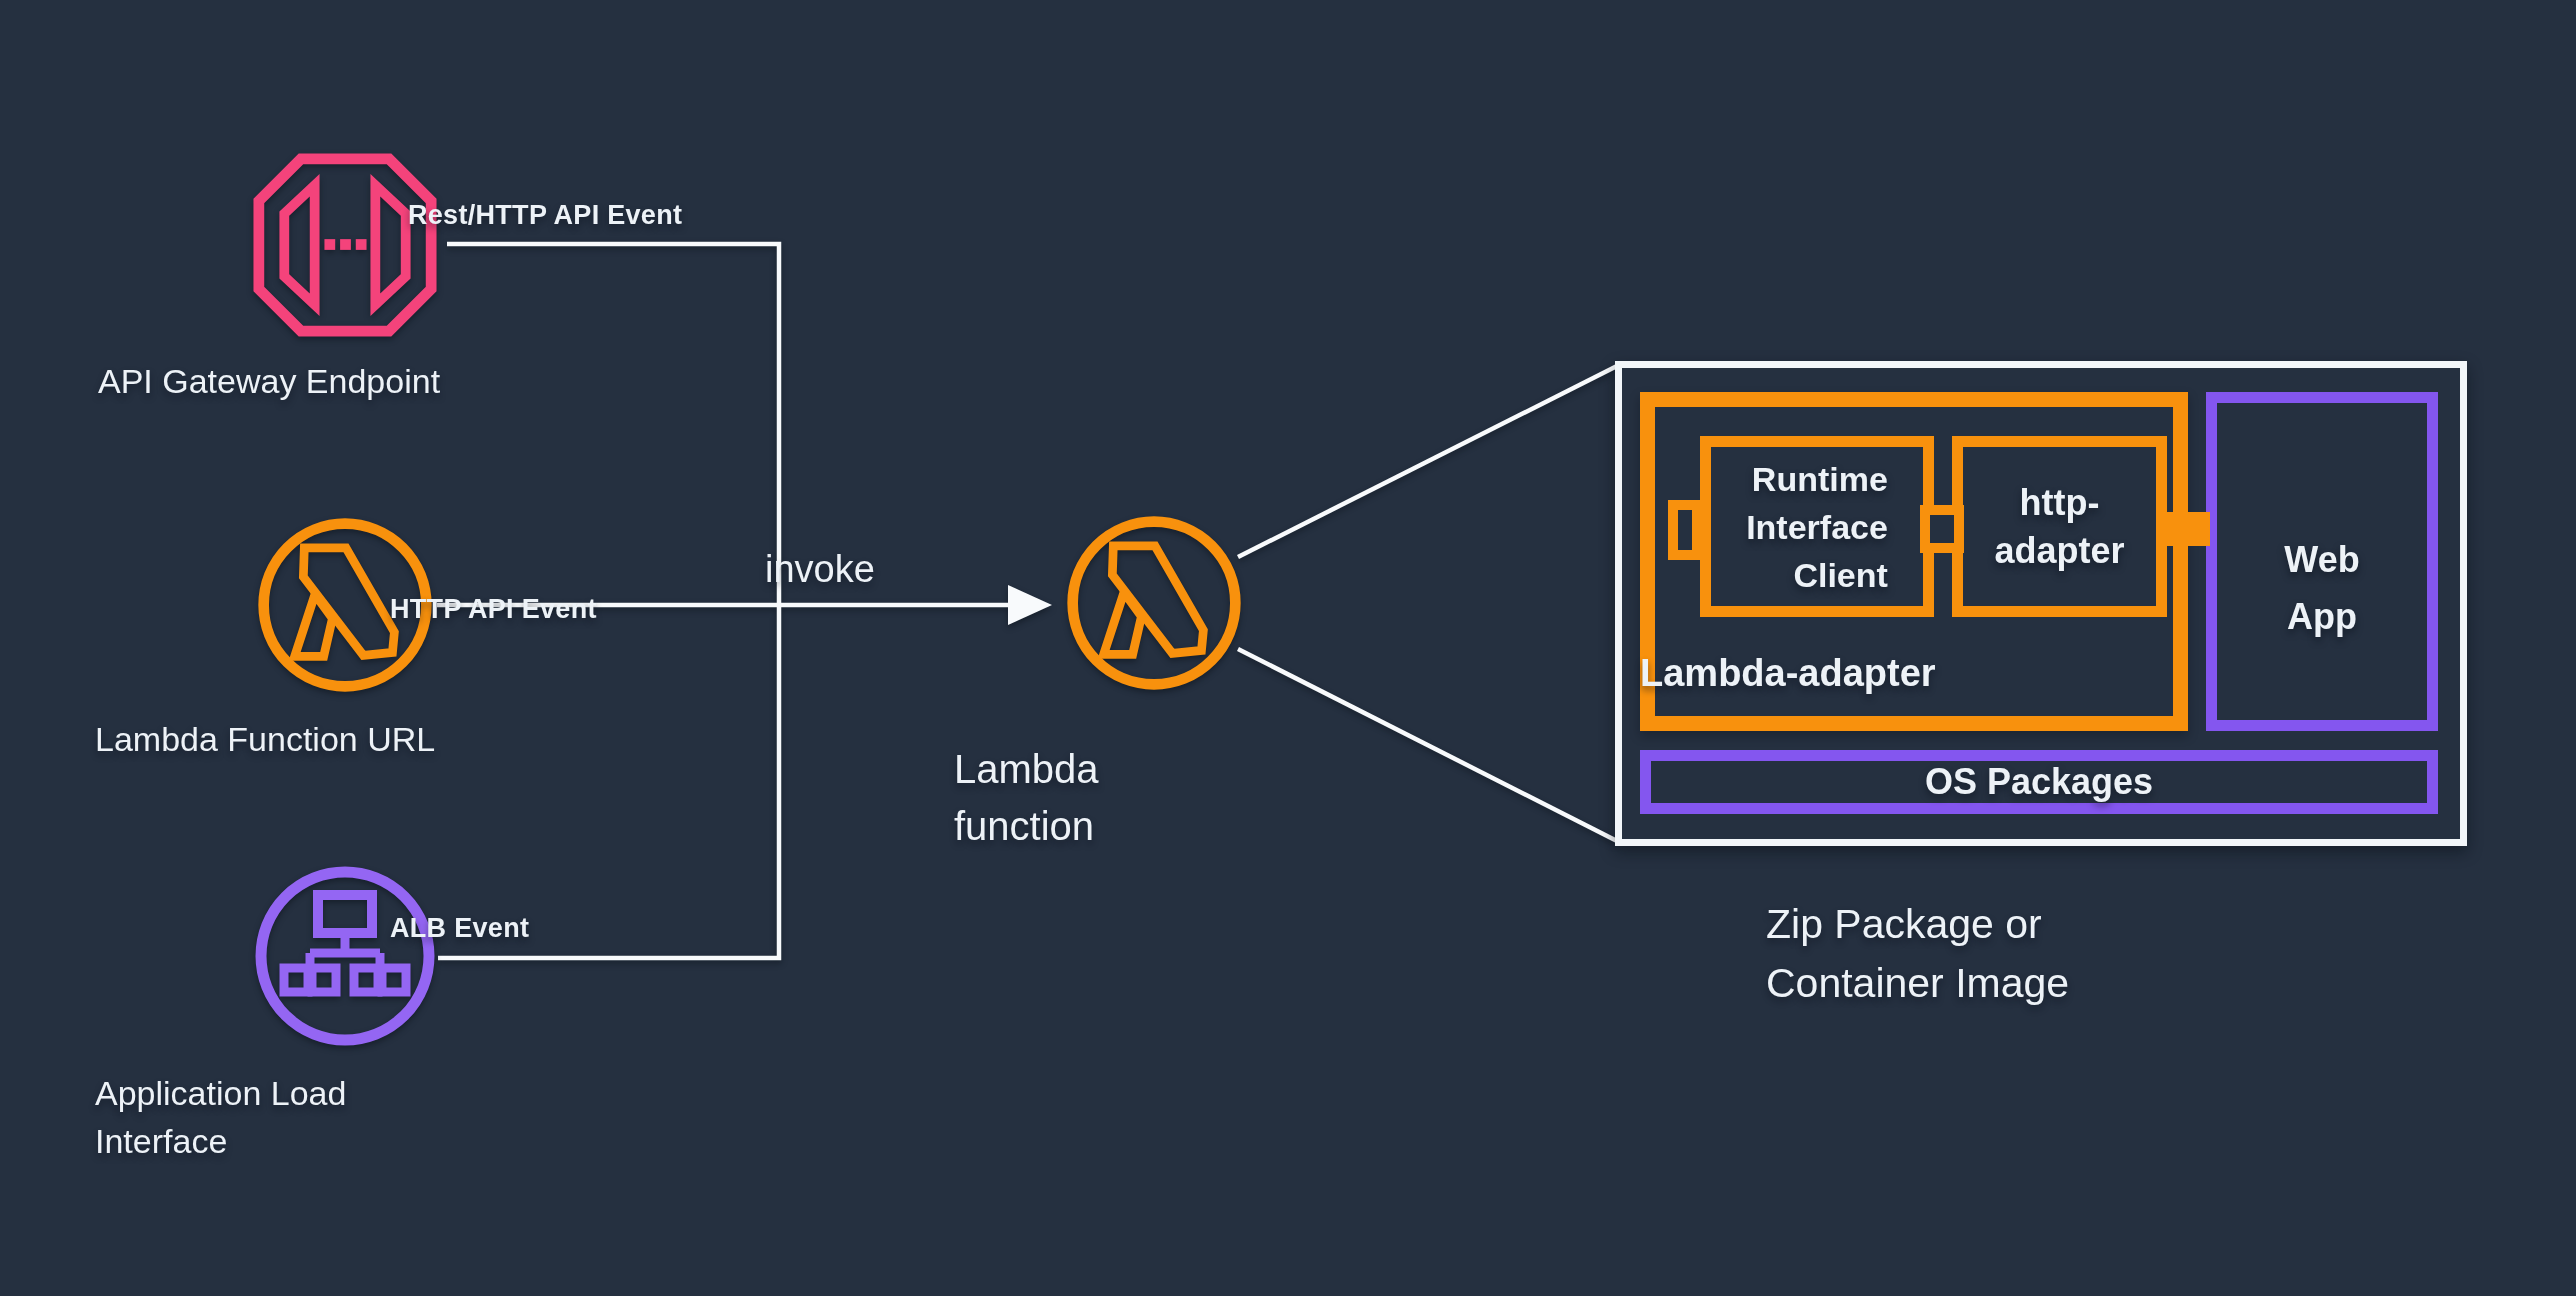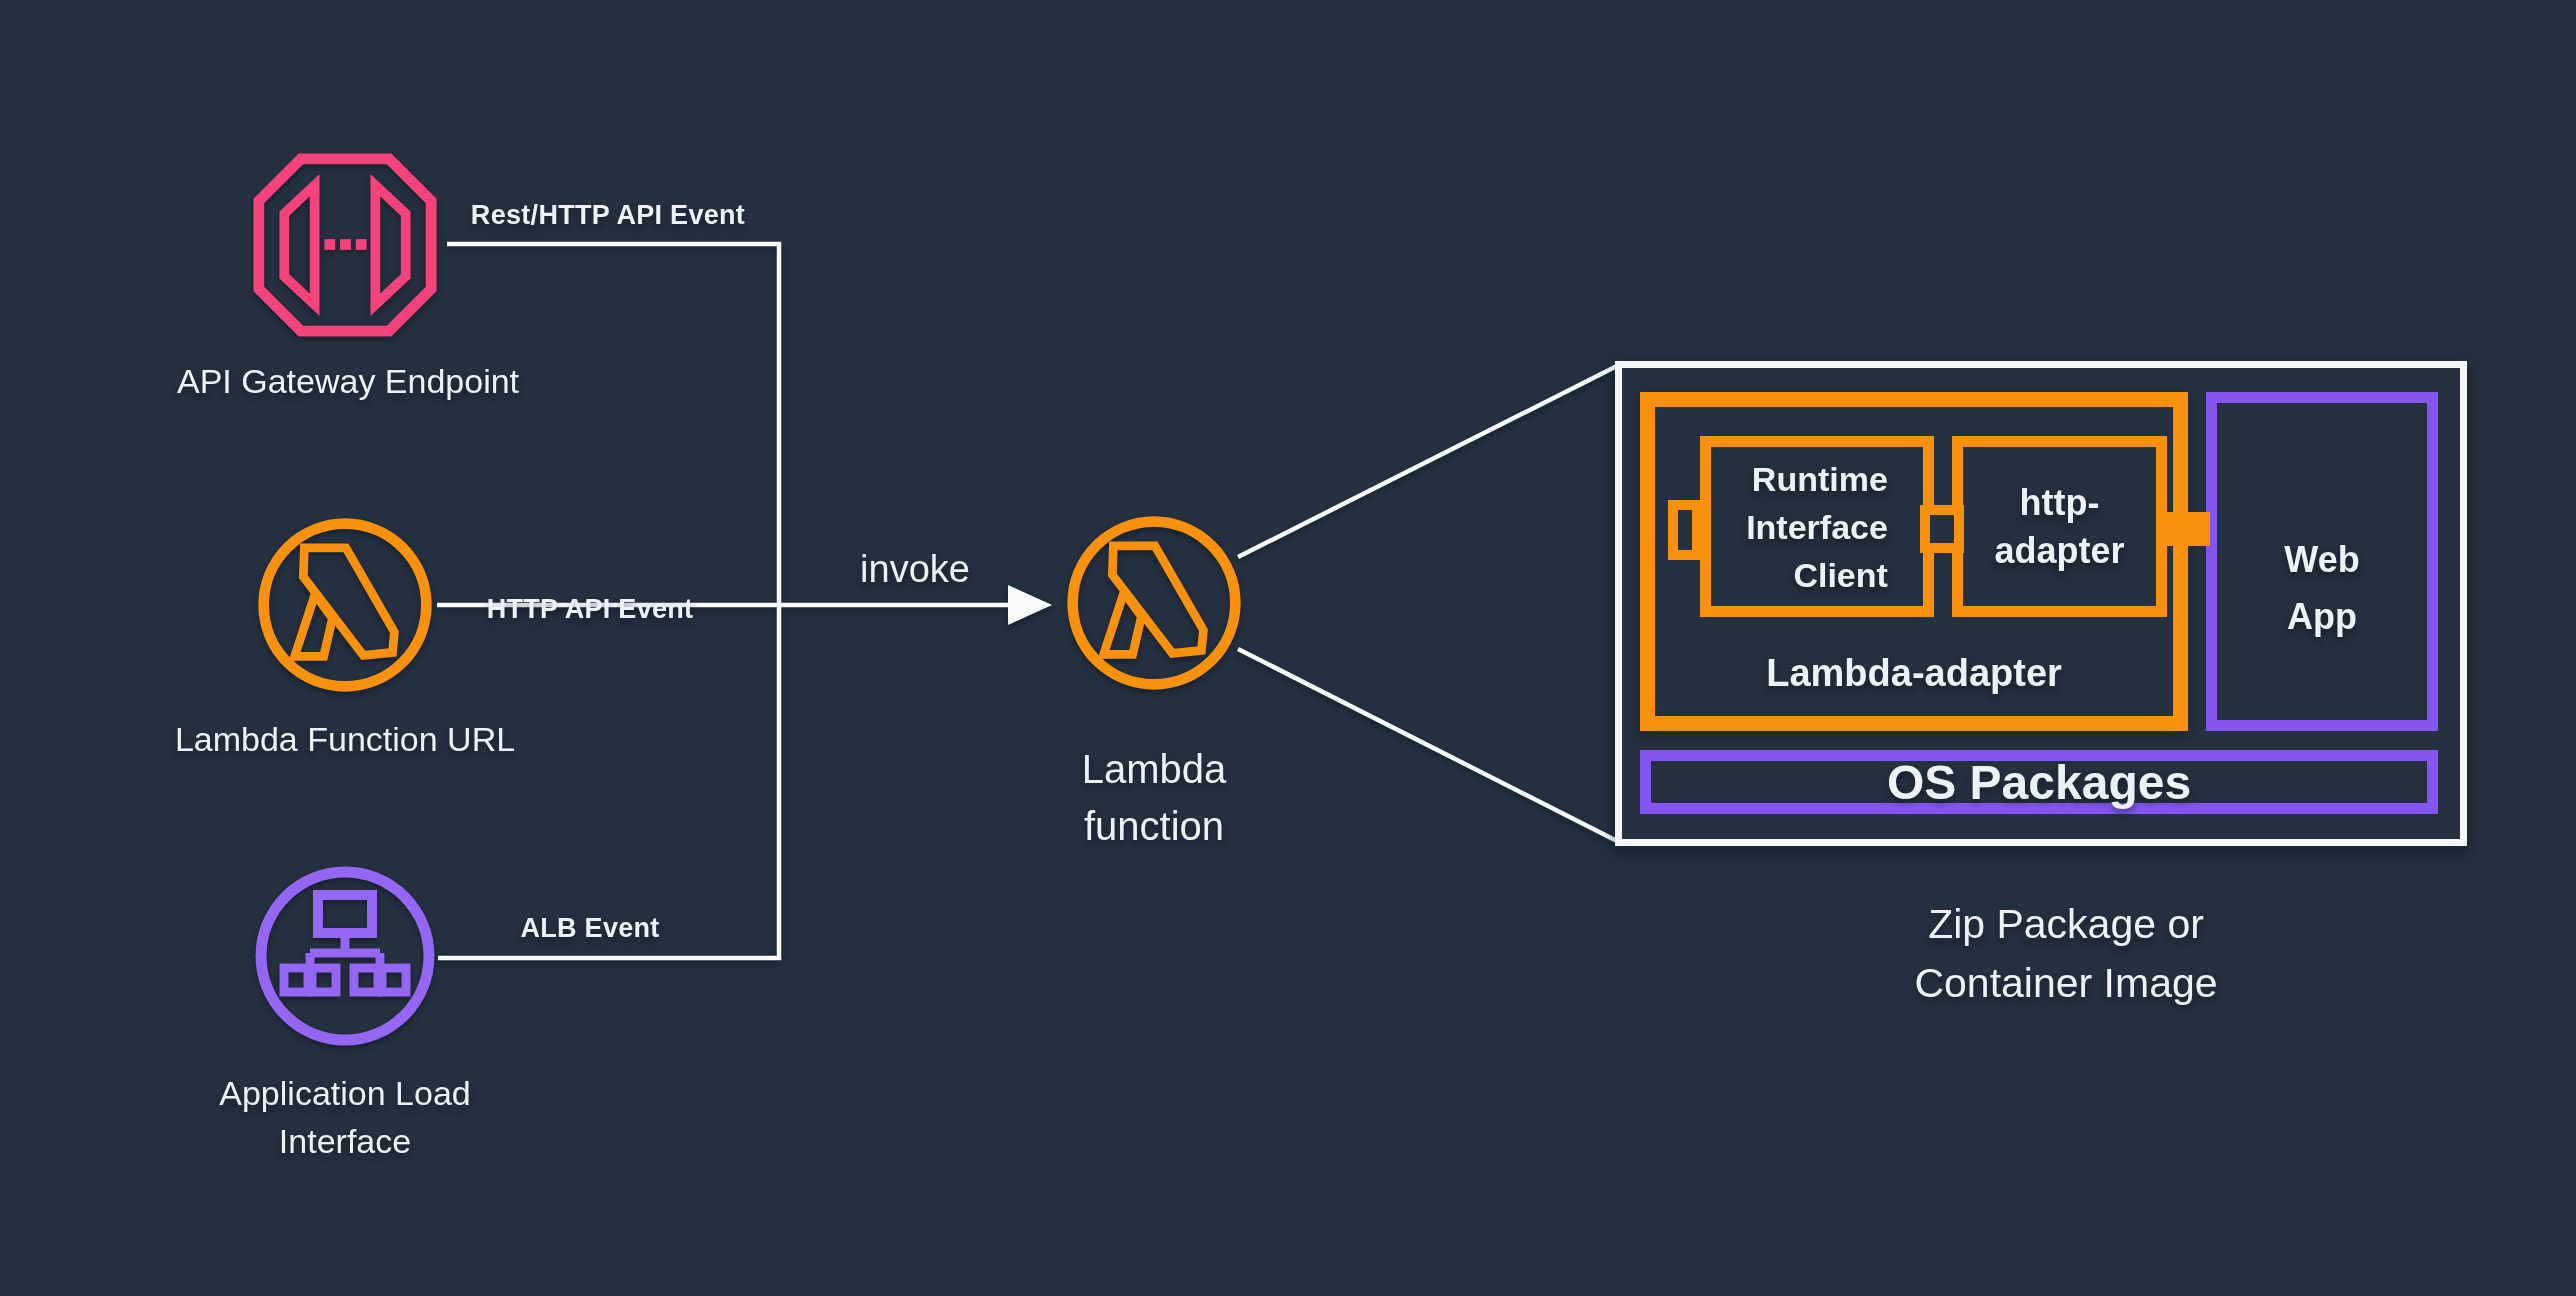--- a/index.html
+++ b/index.html
@@ -3,21 +3,21 @@
 <meta charset="utf-8">
 <style>
   html,body{margin:0;padding:0;background:#111;}
   #stage{
     position:relative;width:2576px;height:1296px;overflow:hidden;
     background:var(--background,#253040);
     font-family:"Liberation Sans","DejaVu Sans",sans-serif;
     color:var(--text,#EDF2F7);
   }
   .abs{position:absolute;}
-  .caption{color:var(--text);text-align:center;text-shadow:0 4px 7px rgba(8,14,24,.45);}
+  .caption{color:var(--text);text-align:left;text-shadow:0 4px 7px rgba(8,14,24,.45);}
   .evt{font-size:27px;font-weight:600;letter-spacing:.3px;}
   .iconlabel{font-size:34px;font-weight:400;line-height:48px;}
   .boxtext{display:flex;align-items:center;justify-content:center;text-align:center;
            font-weight:600;color:var(--text);text-shadow:0 4px 7px rgba(8,14,24,.5);}
   .bigbox-border{border:7px solid var(--box_border_white);box-shadow:0 6px 14px rgba(5,10,18,.45);}
   .orangebox{border:15px solid var(--orange);box-shadow:0 5px 10px rgba(5,10,18,.30);}
   .orangebox-thin{border:11px solid var(--orange);}
   .purplebox{border:11px solid var(--purple);}
   svg .wline{stroke:var(--line);stroke-width:4.5;fill:none;}
   svg .wfill{fill:var(--line);}
@@ -70,21 +70,21 @@
     </div>
   </div>
 
   <div class="abs boxtext" style="left:2206px;top:392px;width:232px;height:391px;font-size:36px;line-height:57px;">
     <div>
       <div>Web</div>
       <div>App</div>
     </div>
   </div>
 
-  <div class="abs boxtext" style="left:1640px;top:750px;width:798px;height:64px;font-size:48px;">
+  <div class="abs boxtext" style="left:1640px;top:750px;width:798px;height:64px;font-size:36px;">
       <span>OS Packages</span>
     </div>
 
   <div class="abs caption" style="left:1640px;top:652px;width:548px;font-size:38px;font-weight:600;">Lambda-adapter</div>
 
   <div class="abs caption" style="left:1766px;top:895px;width:600px;font-size:41px;line-height:59px;font-weight:400;">
     <div>Zip Package or</div>
     <div>Container Image</div>
   </div>
 

